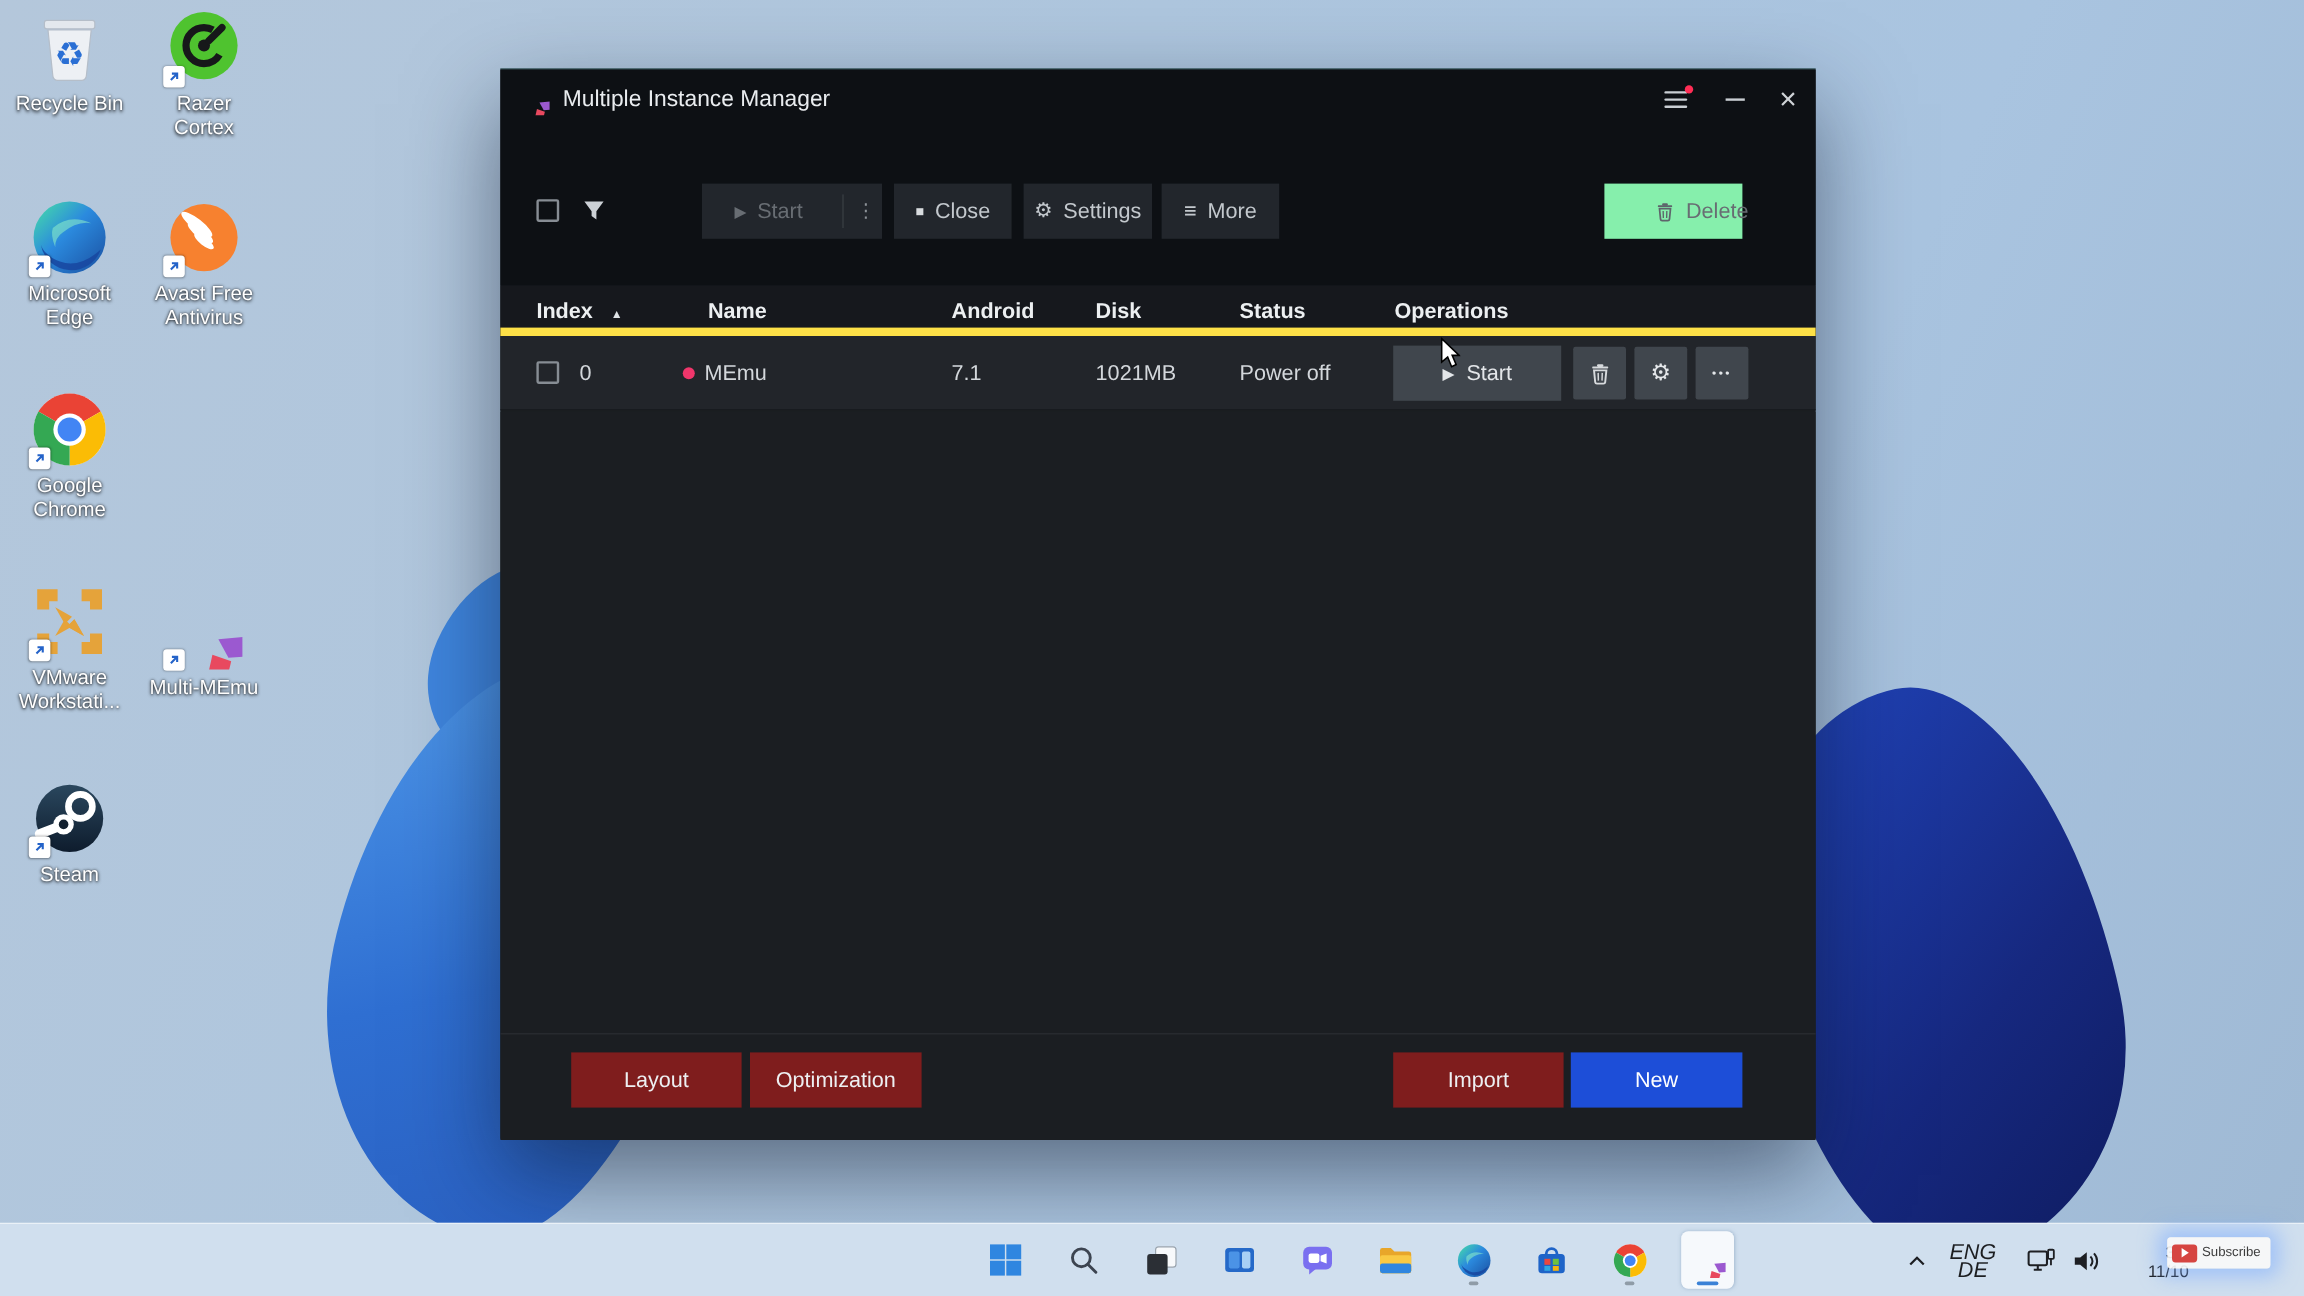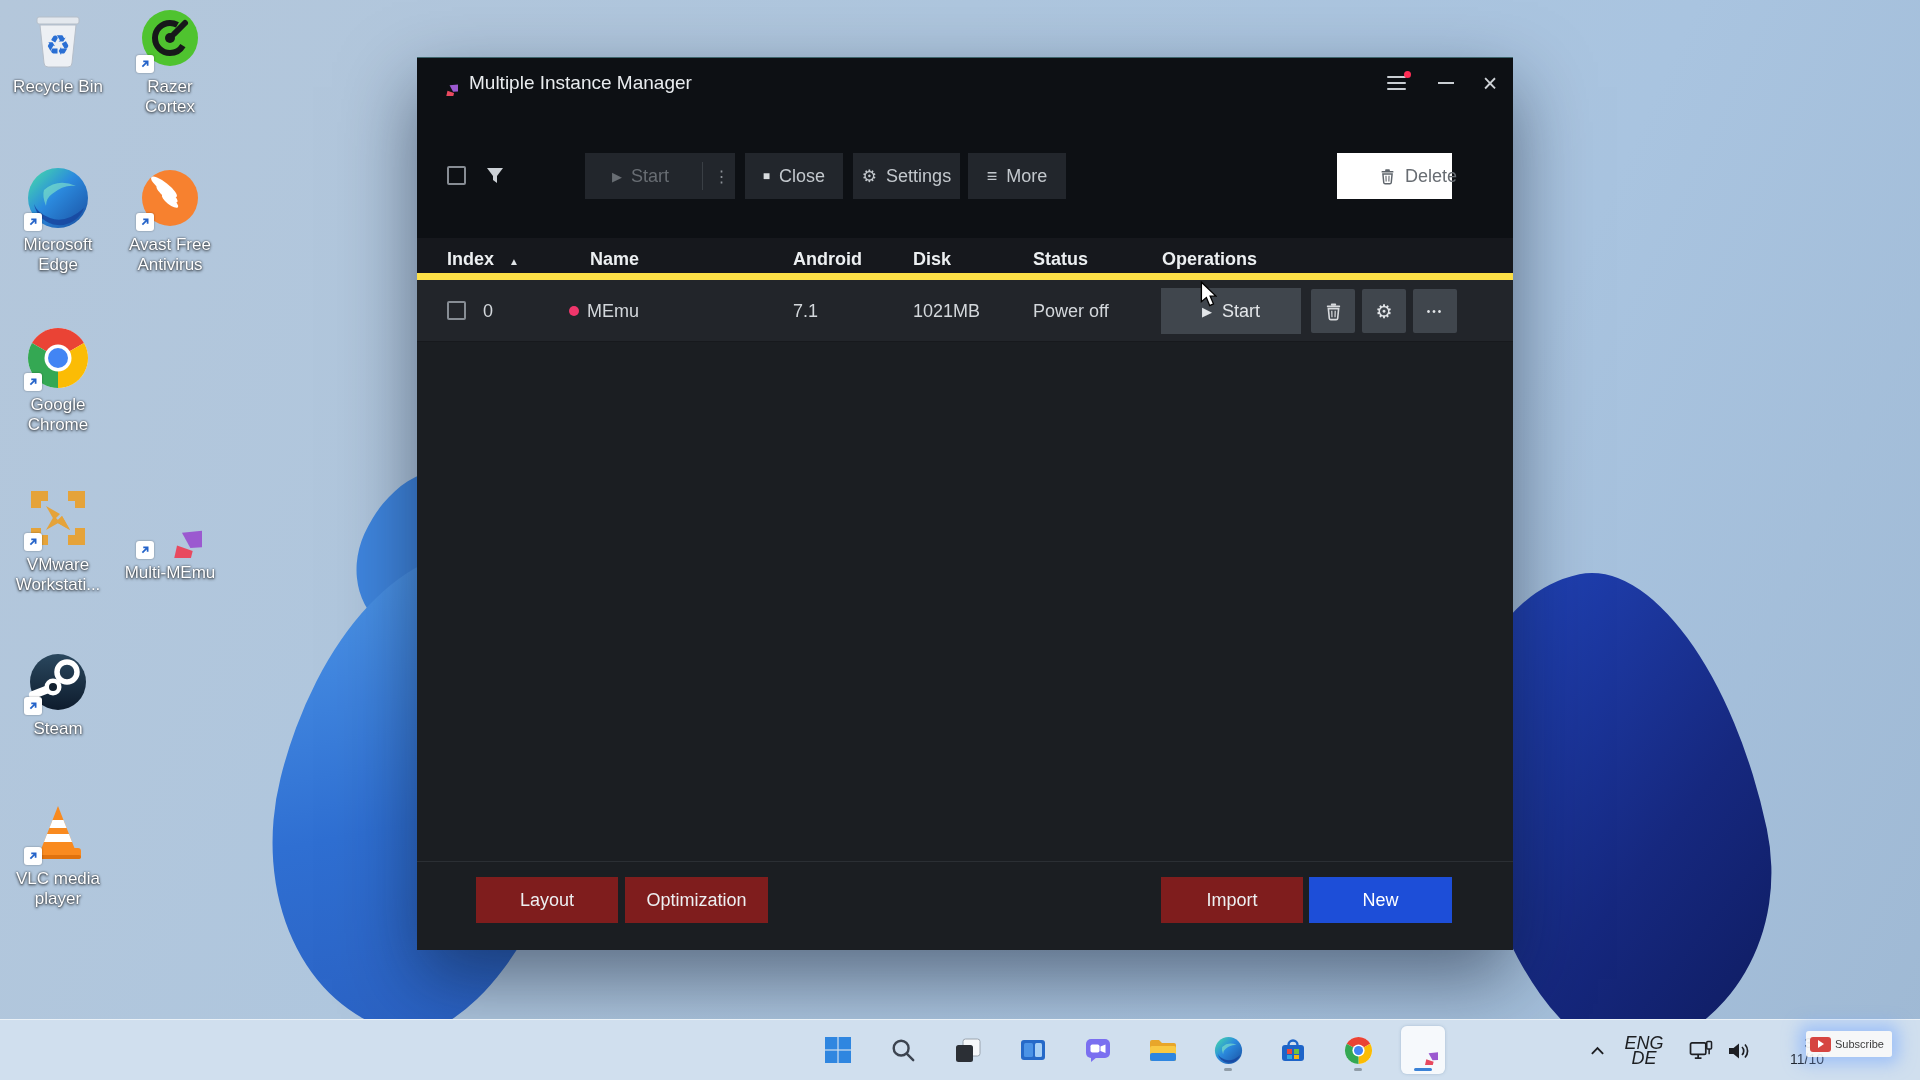--- a/index.html
+++ b/index.html
@@ -260,44 +260,20 @@
       </svg>
       <span class="sc-arrow">
         <svg viewBox="0 0 16 16" width="14" height="14">
             <path d="M5 11 L11 5 M6 5 h5 v5" stroke="#2463c9" stroke-width="2" fill="none"></path>
           </svg>
       </span>
     </div>
     <div class="lbl">Steam</div>
   </div>
 
-  <div class="dicon" style="left:2px;top:800px;">
-    <div class="ic">
-      <svg viewBox="0 0 64 64" width="64" height="64">
-        <defs>
-            <clipPath id="vcone">
-              <path d="M32 6 L50 52 H14 Z"></path>
-            </clipPath>
-          </defs>
-        <path d="M32 6 L50 52 H14 Z" fill="#f98a1f"></path>
-        <g clip-path="url(#vcone)" fill="#fff">
-          <rect x="10" y="20" width="44" height="8"></rect>
-          <rect x="10" y="34" width="44" height="8"></rect>
-        </g>
-        <rect x="9" y="48" width="46" height="11" rx="3" fill="#f98a1f"></rect>
-        <rect x="9" y="55" width="46" height="4" rx="2" fill="#e0720e"></rect>
-      </svg>
-      <span class="sc-arrow">
-        <svg viewBox="0 0 16 16" width="14" height="14">
-            <path d="M5 11 L11 5 M6 5 h5 v5" stroke="#2463c9" stroke-width="2" fill="none"></path>
-          </svg>
-      </span>
-    </div>
-    <div class="lbl">VLC media player</div>
-  </div>
 
 
   <div id="win">
     <div class="win-top">
       <div class="titlebar">
         <span class="title-logo">
           <svg viewBox="-36 -36 72 72" width="27" height="27">
               <use href="#sym-memu"></use>
             </svg>
         </span>
@@ -342,21 +318,21 @@
       <div class="tbtn" style="left:436px;width:107px;">
         <span style="font-size:17px;line-height:1;font-family:'DejaVu Sans',sans-serif;">⚙</span>
         <span>Settings</span>
       </div>
 
       <div class="tbtn" style="left:551px;width:98px;">
         <span style="font-size:18px;line-height:1;">≡</span>
         <span>More</span>
       </div>
 
-      <div class="tbtn" style="left:920px;width:115px;background:#ffffff;padding-left:47px;">
+      <div class="tbtn" style="left:920px;width:115px;background:#86efac;padding-left:47px;">
         <span style="width:17px;height:17px;color:#5e646b;">
           <svg viewBox="0 0 20 20" width="17" height="17">
               <use href="#sym-trash"></use>
             </svg>
         </span>
         <span class="disabledtxt">Delete</span>
       </div>
     </div>
 
     <div class="thead">

